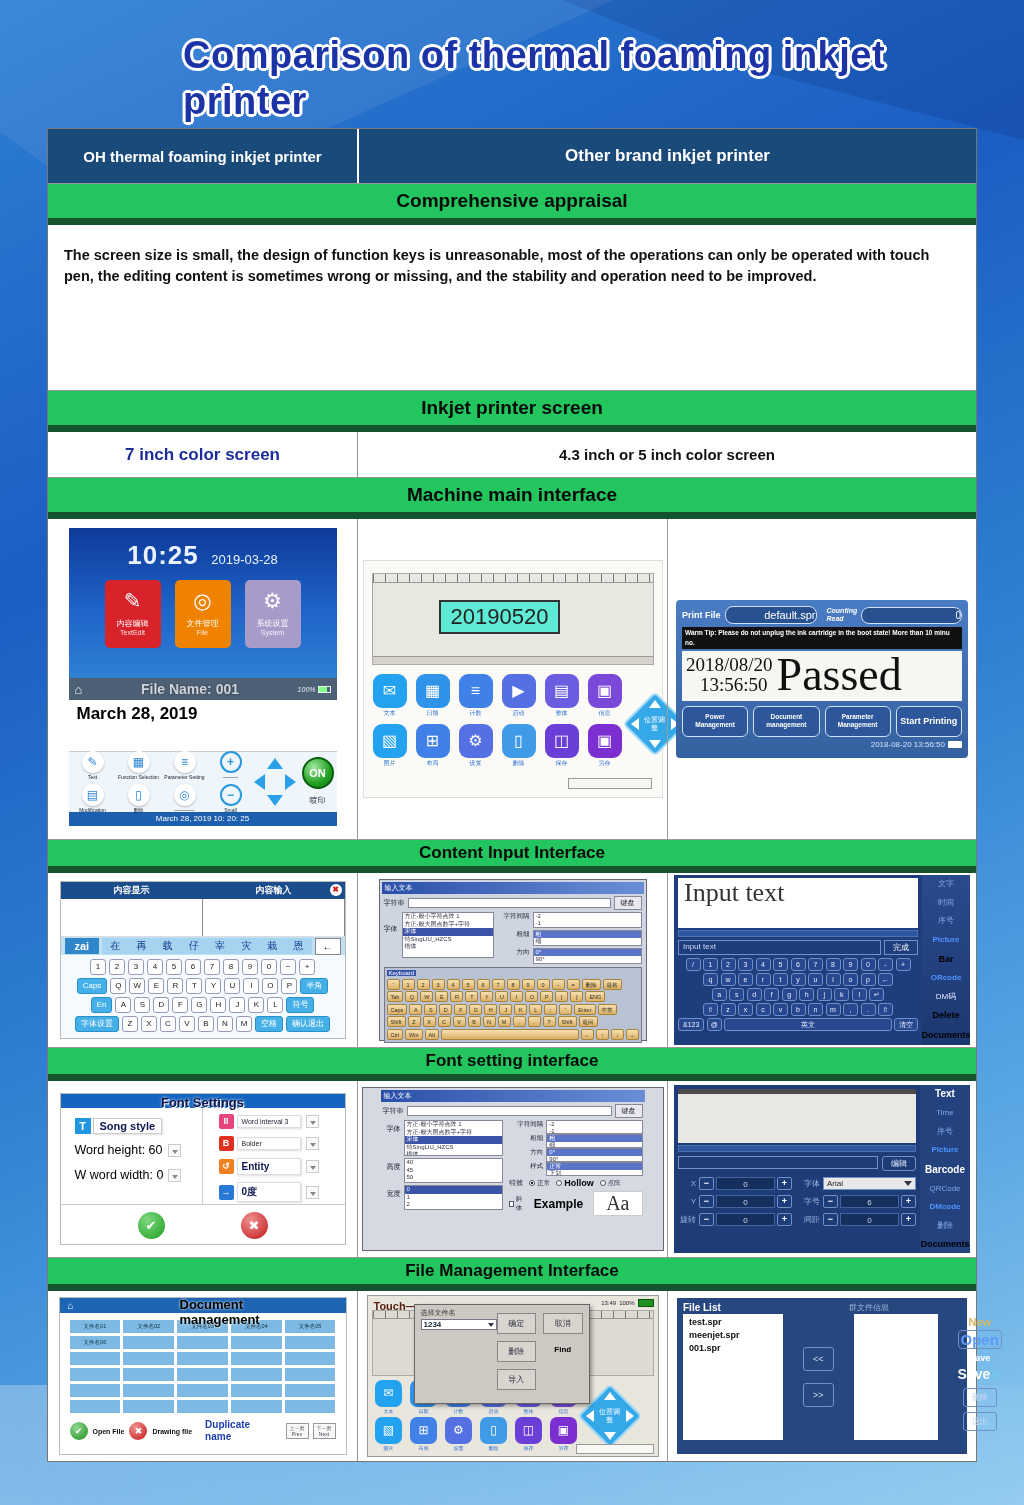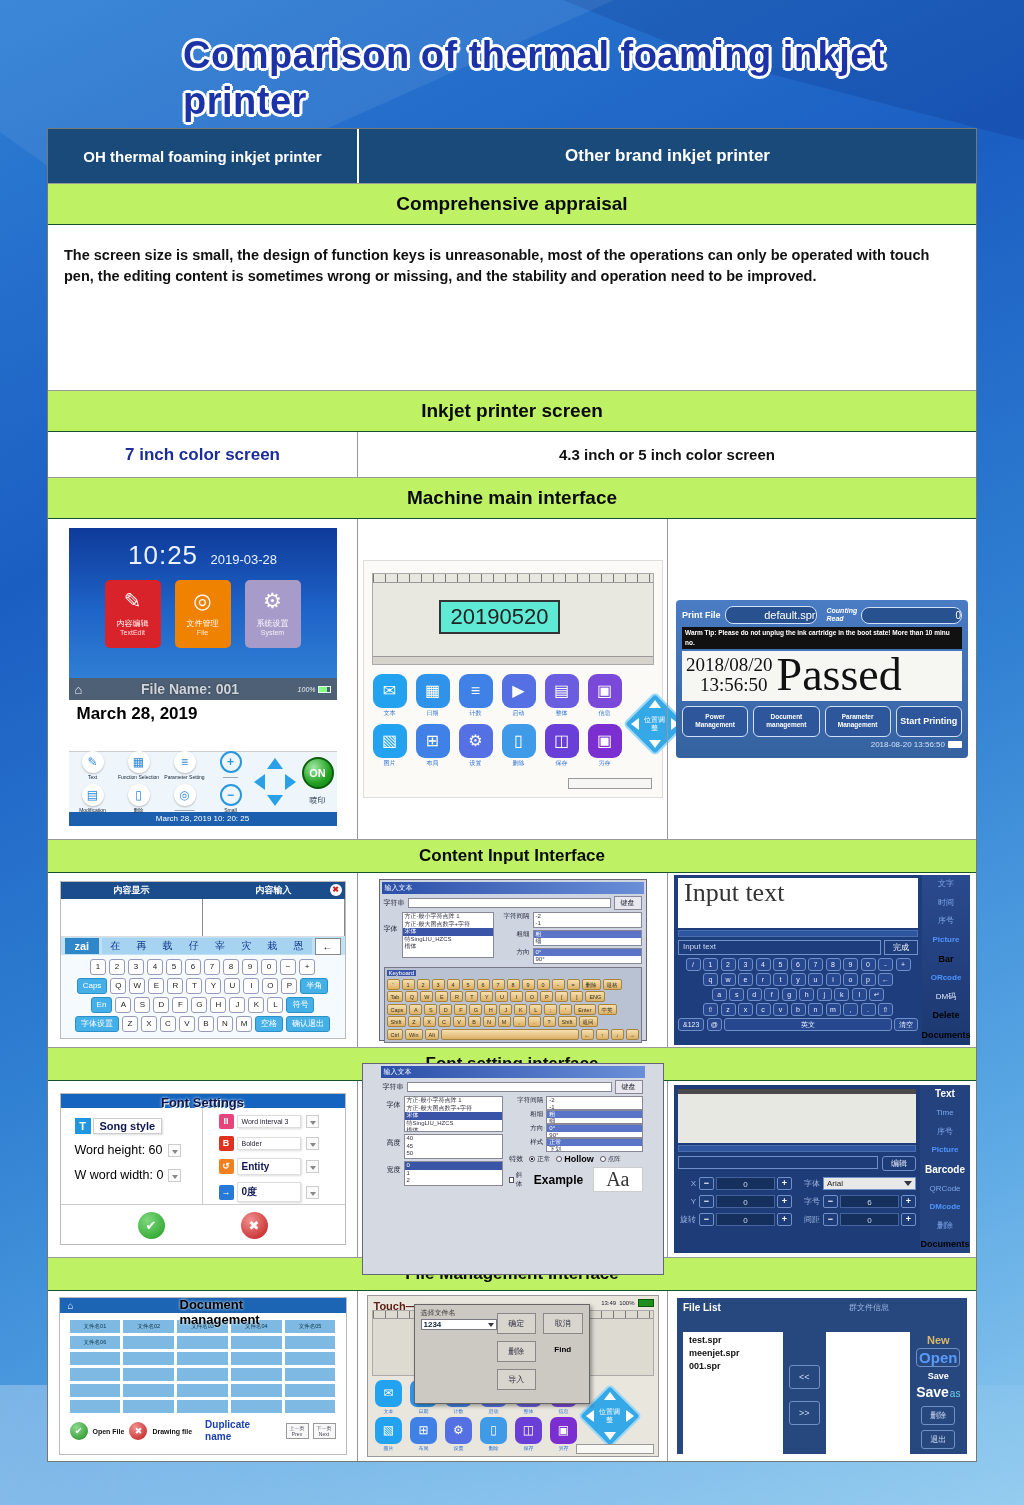--- a/index.html
+++ b/index.html
@@ -13,41 +13,41 @@
   text-shadow:-2px -2px 0 #fff,2px -2px 0 #fff,-2px 2px 0 #fff,2px 2px 0 #fff,0 3px 0 #fff,0 -3px 0 #fff,3px 0 0 #fff,-3px 0 0 #fff;z-index:2}
 .watermark{position:absolute;left:335px;top:739px;font-size:25px;color:#8a8a8a;opacity:.62;white-space:nowrap;z-index:6;text-shadow:0 0 1px #fff}
 .cmp-table{position:absolute;left:47px;top:128px;width:930px;background:#fff;border:1px solid #777;z-index:3}
 .t-row{display:flex;width:100%;position:relative}
 .cell{position:relative}
 .cell+.cell{border-left:1px solid #999}
 .hdr{height:54px}
 .hdr-cell{display:flex;align-items:center;justify-content:center;background:#1a4a7a;color:#fff;font-weight:bold;text-align:center}
 .hdr-left{width:309px;font-size:15px}
 .hdr-right{flex:1;font-size:17px;border-left:2px solid #fff}
-.banner{display:flex;align-items:center;justify-content:center;background:#bef264;color:#0a0a0a;font-weight:bold;border-top:1px solid #999;border-bottom:1px solid #14532d}
+.banner{display:flex;align-items:center;justify-content:center;background:#22c55e;color:#0a0a0a;font-weight:bold;border-top:1px solid #999;border-bottom:7px solid #14532d}
 .banner-lg{height:42px;font-size:19px}
 .banner-sm{height:34px;font-size:17px}
 .appraisal-row{height:165px}
 .ap-left{width:309px;padding:16px 14px 0 20px;color:#1b2d9b}
 .ap1{font-weight:bold;font-size:11.5px}
 .ap2{font-weight:bold;font-size:12.5px;line-height:1.3;margin-top:12px}
 .ap3{font-weight:bold;font-size:9.5px;margin-top:16px}
 .ap-right{flex:1;padding:20px 20px 0 16px;color:#111;font-weight:bold;font-size:14.5px;line-height:1.45}
 .screen-row{height:45px}
 .sc-left{width:309px;display:flex;align-items:center;justify-content:center;color:#1b2d9b;font-weight:bold;font-size:17px}
 .sc-right{flex:1;display:flex;align-items:center;justify-content:center;color:#111;font-weight:bold;font-size:15px}
 .shots .colA{width:309px;display:flex;align-items:center;justify-content:center;overflow:visible}
 .shots .colB{width:310px;display:flex;align-items:center;justify-content:center;overflow:visible}
 .shots .colC{flex:1;display:flex;align-items:center;justify-content:center;overflow:visible}
 .shot-top{align-items:flex-start !important;padding-top:9px}
 
 .m1{width:268px}
 .m1-screen{height:150px;background:linear-gradient(180deg,#0e3a9a,#1f64c8 55%,#2f7fd4);position:relative;overflow:hidden}
 .m1-clock{text-align:center;color:#eaf2ff;margin-top:12px}
-.m1-time{font-size:26px;font-weight:normal;letter-spacing:1px}
+.m1-time{font-size:26px;font-weight:bold;letter-spacing:1px}
 .m1-date{font-size:13px;margin-left:8px}
 .m1-tiles{display:flex;justify-content:center;gap:14px;margin-top:9px}
 .m1tile{width:56px;height:68px;border-radius:5px;color:#fff;text-align:center;padding-top:8px}
 .m1tg{font-size:21px;line-height:26px}
 .m1tz{font-size:8px;margin-top:4px}
 .m1te{font-size:7px;opacity:.85}
 .m1-filebar{height:22px;background:#4d6076;display:flex;align-items:center;padding:0 6px;color:#e8ecf2}
 .m1-home{font-size:13px}
 .m1-fname{flex:1;text-align:center;font-weight:bold;font-size:14px;color:#cdd4de;text-shadow:0 0 2px #333}
 .m1-batt{font-size:7px;display:flex;align-items:center;gap:2px}
@@ -187,21 +187,21 @@
 .f1-dd::after{content:"";position:absolute;left:3px;top:5px;border-left:3px solid transparent;border-right:3px solid transparent;border-top:4px solid #888}
 .f1-rrow{display:flex;align-items:center;margin-bottom:7px}
 .f1-ric{width:15px;height:15px;color:#fff;font-weight:bold;font-size:9px;text-align:center;line-height:15px;border-radius:2px;margin-right:3px;flex:none}
 .f1-rbox{min-width:64px;border:1px solid #ddd;box-shadow:1px 1px 2px #ddd;background:#fff;font-size:7px;padding:2px 4px;color:#223}
 .f1-rbox.b{font-weight:bold;font-size:10px;color:#0d1550}
 .f1-foot{border-top:1px solid #ccc;display:flex;justify-content:center;gap:76px;padding-top:7px}
 .f1-orb{width:27px;height:27px;border-radius:50%;color:#fff;text-align:center;line-height:27px;font-size:13px}
 .f1-ok{background:radial-gradient(circle at 35% 30%,#7fd87f,#1e9e1e)}
 .f1-x{background:radial-gradient(circle at 35% 30%,#f09090,#c01818)}
 
-.f2{width:302px;height:212px;background:#d4d9e2;border:1px solid #667;padding:2px 20px;font-size:7px}
+.f2{width:302px;height:164px;background:#d4d9e2;border:1px solid #667;padding:2px 20px;font-size:7px}
 .f2-cols{display:flex;gap:6px;margin-top:2px}
 .f2-left{width:122px}
 .f2-lr{display:flex;gap:3px;margin-bottom:2px}
 .f2-lr .f2-l{width:18px;text-align:right;margin-top:4px;flex:none}
 .f2-list{flex:1;background:#fff;border:1px solid #889;height:36px;overflow:hidden}
 .f2-list.short{height:25px}
 .f2-right{flex:1}
 .f2-right .fld-l{width:34px}
 .f2-right .fld-dd{max-height:14px}
 .f2-fx{display:flex;align-items:center;gap:6px;margin-top:2px}
@@ -265,21 +265,21 @@
 .g2 .icw{width:30px}
 .g2 .icl{font-size:5px}
 .g2 .m2-irow{gap:5px;margin-bottom:3px}
 .g2-dmd{position:absolute;right:16px;bottom:8px;z-index:2}
 .g2-status{position:absolute;right:4px;bottom:2px;width:78px;height:10px;background:#f8f8f4;border:1px solid #999;z-index:3}
 
 .g3{width:290px;height:156px;background:#27487e;padding:4px 6px;position:relative}
 .g3-hrow{display:flex;color:#fff;align-items:flex-end}
 .g3-ft{font-weight:bold;font-size:10px;width:120px}
 .g3-info{font-size:8px;color:#9fb6e0;margin-left:46px}
-.g3-body{display:flex;margin-top:19px;gap:6px}
+.g3-body{display:flex;margin-top:1px;gap:20px}
 .g3-list{width:100px;height:126px;background:#fff;padding:2px 4px;flex:none}
 .g3-list .lsti{font-size:9px;font-weight:bold;color:#111;line-height:13px;background:none}
 .g3-mid{display:flex;flex-direction:column;gap:12px;justify-content:center;flex:none}
 .g3-mv{border:1px solid #7090c8;color:#cdd8f0;font-size:9px;padding:6px 9px;border-radius:3px}
 .g3-box{width:84px;height:126px;background:#fff;flex:none}
 .g3-side{display:flex;flex-direction:column;align-items:center;gap:2px;flex:1;padding-top:2px}
 .g3-new{color:#d8b86a;font-weight:bold;font-size:11px}
 .g3-open{color:#5a9af8;font-weight:bold;font-size:15px;border:1px solid #7090c8;border-radius:4px;padding:0 2px}
 .g3-save{color:#fff;font-weight:bold;font-size:9px;margin-top:2px}
 .g3-saveas b{color:#fff;font-size:14px;font-weight:bold}

